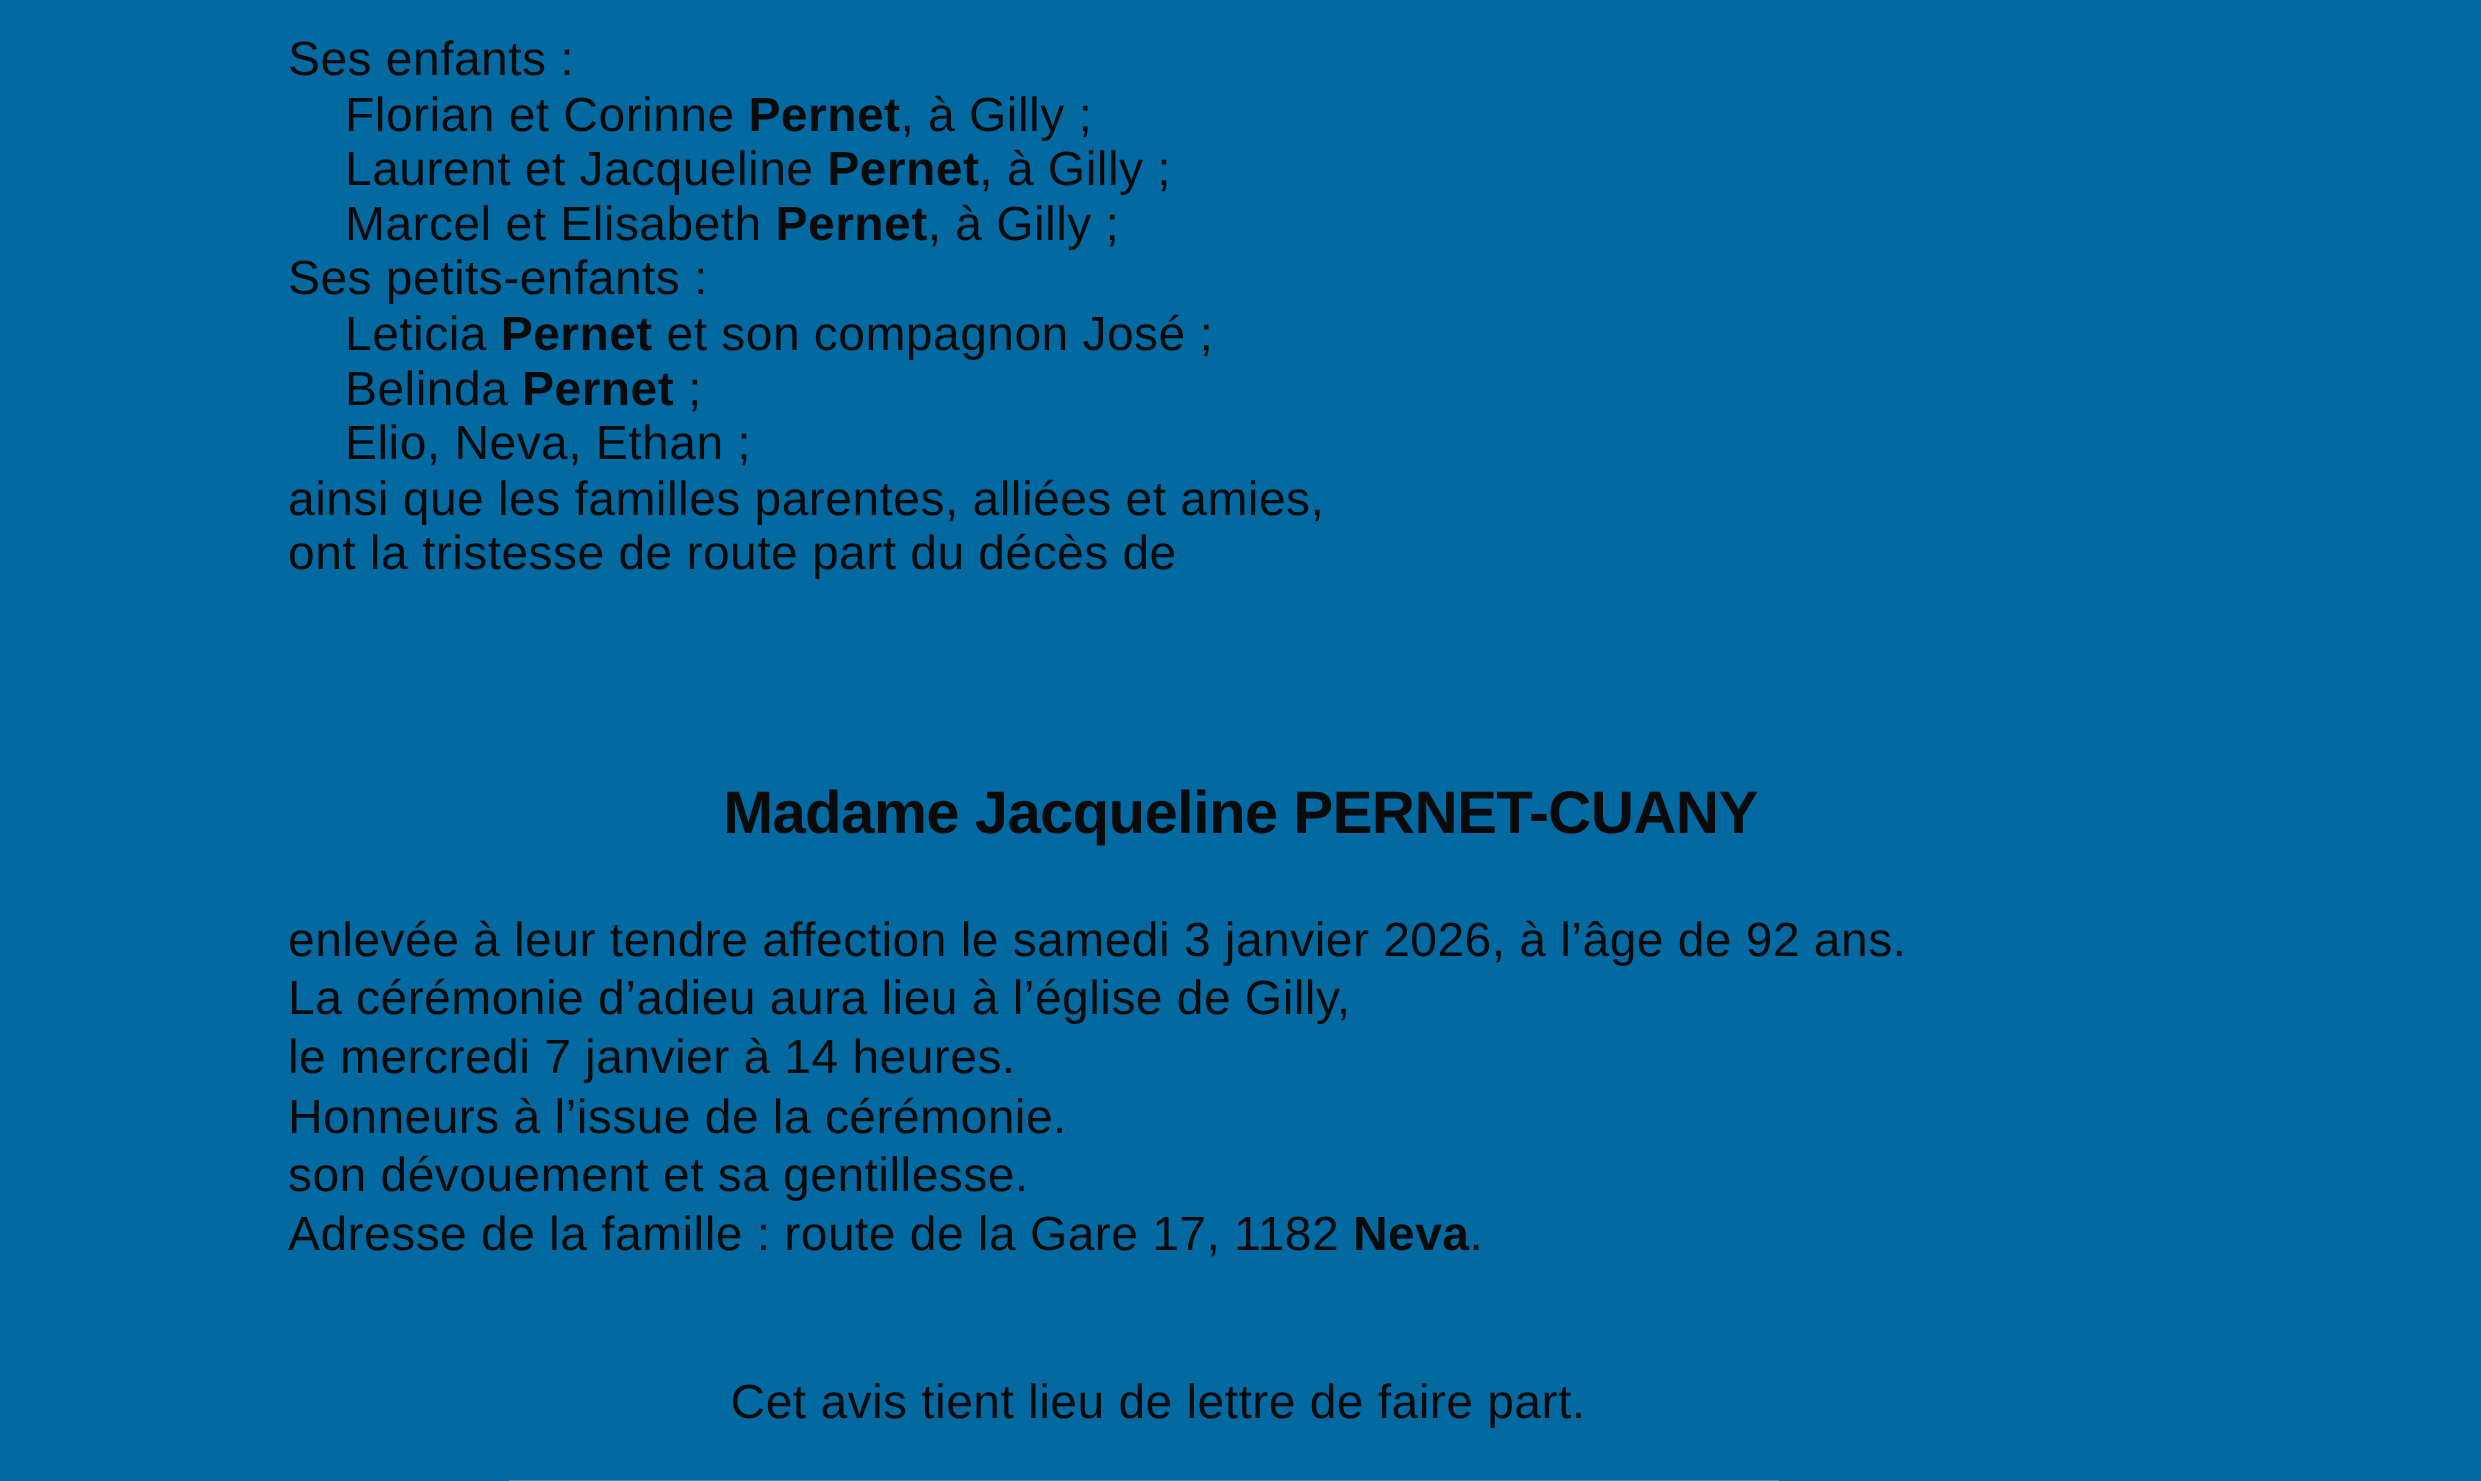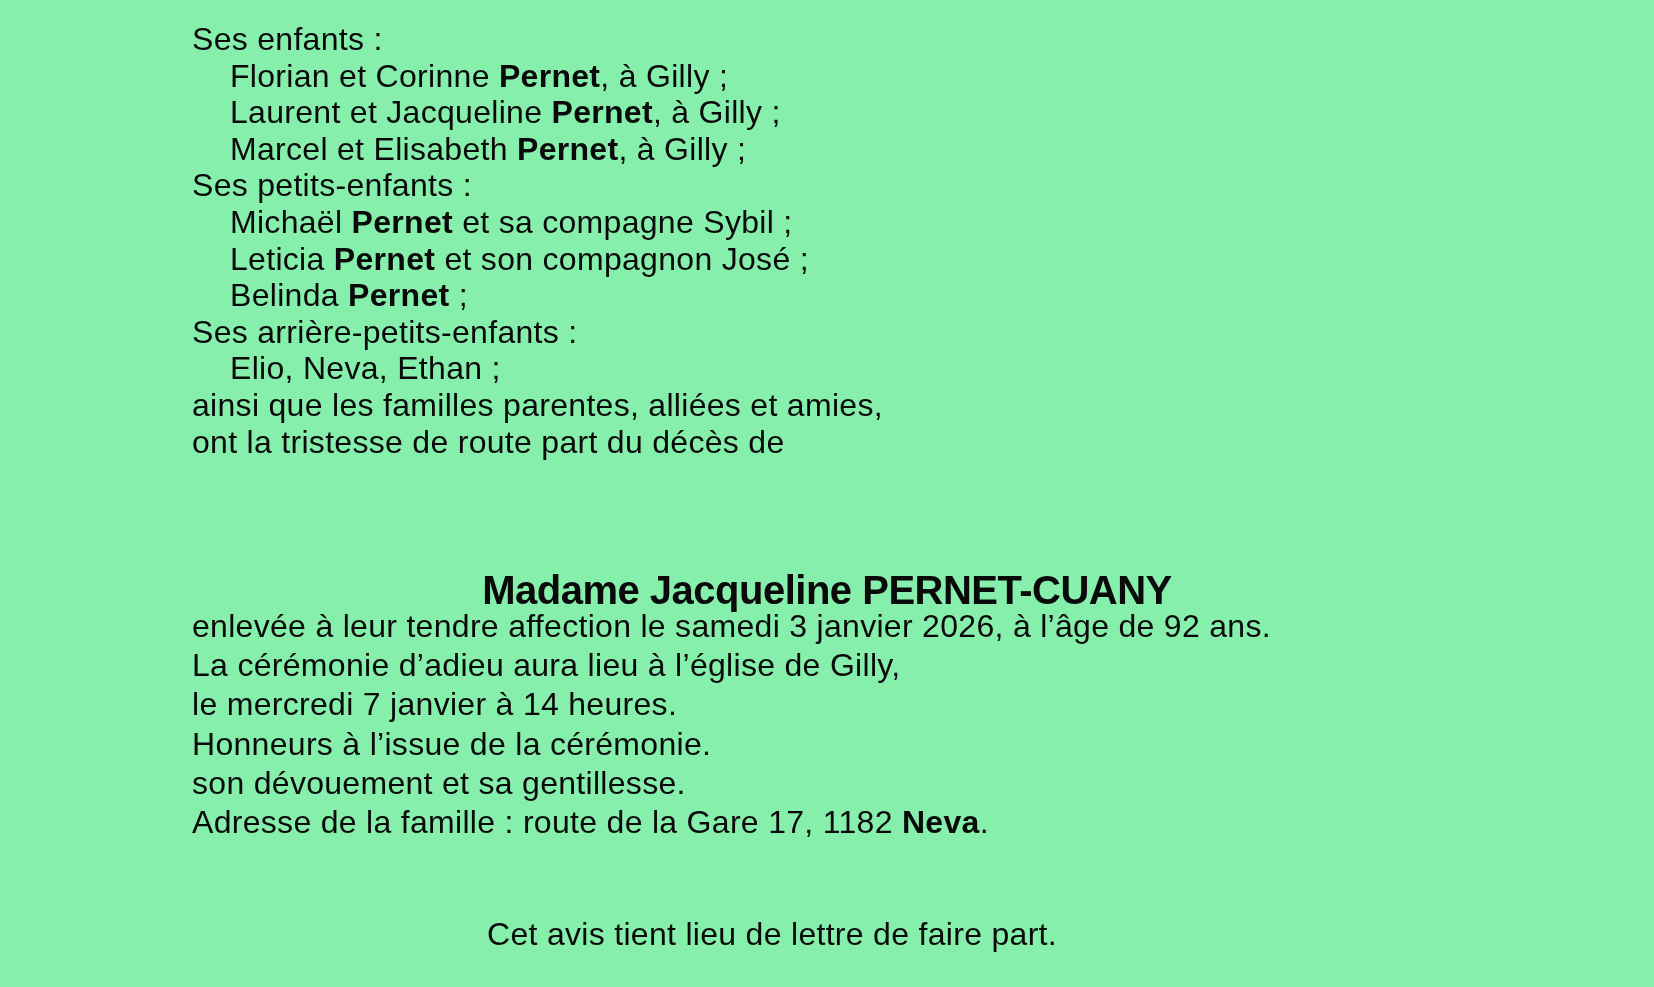--- a/index.html
+++ b/index.html
@@ -11,21 +11,21 @@
     height: 987px;
     position: relative;
     background: #ffffff;
     color: #0a0a0a;
     font-family: "Liberation Sans", sans-serif;
     overflow: hidden;
   }
   .doc-page {
     position: absolute;
     inset: 0;
-    background: #86efac;
+    background: #0369a1;
   }
   .family-block {
     position: absolute;
     left: 192px;
     top: 21px;
     font-size: 32px;
     line-height: 36.6px;
     letter-spacing: 0.3px;
     white-space: nowrap;
   }
@@ -48,21 +48,20 @@
     position: absolute;
     left: 0;
     top: 520px;
     width: 1654px;
     text-align: center;
     font-size: 40px;
     font-weight: bold;
     letter-spacing: -0.5px;
     line-height: 44px;
     white-space: nowrap;
-    margin-top: 48px;
   }
   .closing-line {
     position: absolute;
     left: 0;
     top: 916px;
     width: 1544px;
     text-align: center;
     font-size: 32px;
     letter-spacing: 0.3px;
     line-height: 36.6px;
@@ -73,24 +72,22 @@
 <body>
 
 <div class="doc-page">
 
   <div class="family-block">
       <div class="line"><span class="seg">Ses enfants :</span></div>
       <div class="line indent"><span class="seg">Florian et Corinne </span><span class="seg-bold">Pernet</span><span class="seg">, à Gilly ;</span></div>
       <div class="line indent"><span class="seg">Laurent et Jacqueline </span><span class="seg-bold">Pernet</span><span class="seg">, à Gilly ;</span></div>
       <div class="line indent"><span class="seg">Marcel et Elisabeth </span><span class="seg-bold">Pernet</span><span class="seg">, à Gilly ;</span></div>
       <div class="line"><span class="seg">Ses petits-enfants :</span></div>
-      <div class="line indent"><span class="seg">Michaël </span><span class="seg-bold">Pernet</span><span class="seg"> et sa compagne Sybil ;</span></div>
       <div class="line indent"><span class="seg">Leticia </span><span class="seg-bold">Pernet</span><span class="seg"> et son compagnon José ;</span></div>
       <div class="line indent"><span class="seg">Belinda </span><span class="seg-bold">Pernet</span><span class="seg"> ;</span></div>
-      <div class="line"><span class="seg">Ses arrière-petits-enfants :</span></div>
       <div class="line indent"><span class="seg">Elio, Neva, Ethan ;</span></div>
       <div class="line"><span class="seg">ainsi que les familles parentes, alliées et amies,</span></div>
       <div class="line"><span class="seg">ont la tristesse de route part du décès de</span></div>
     </div>
 
   <div class="deceased-title">Madame Jacqueline PERNET-CUANY</div>
 
   <div class="details-block">
       <div class="line"><span class="seg">enlevée à leur tendre affection le samedi 3 janvier 2026, à l’âge de 92 ans.</span></div>
       <div class="line"><span class="seg">La cérémonie d’adieu aura lieu à l’église de Gilly,</span></div>

